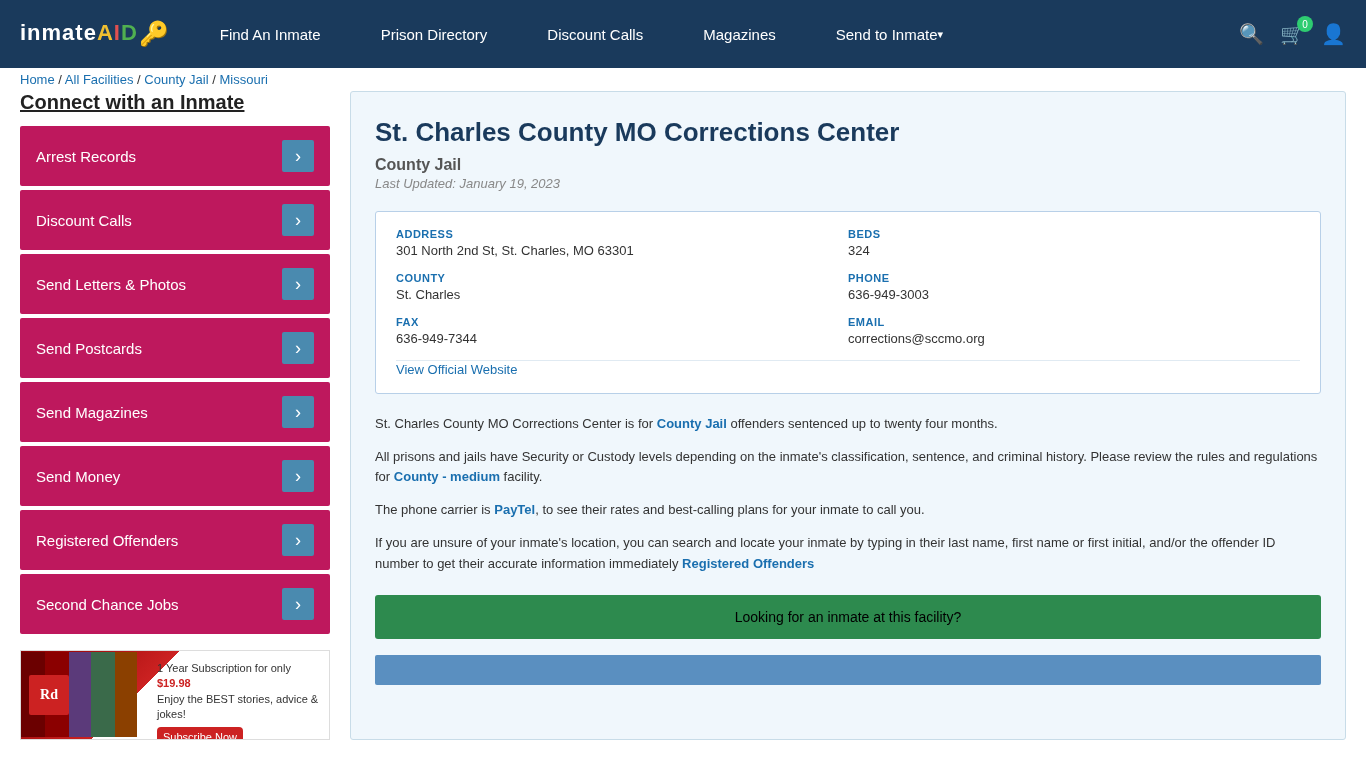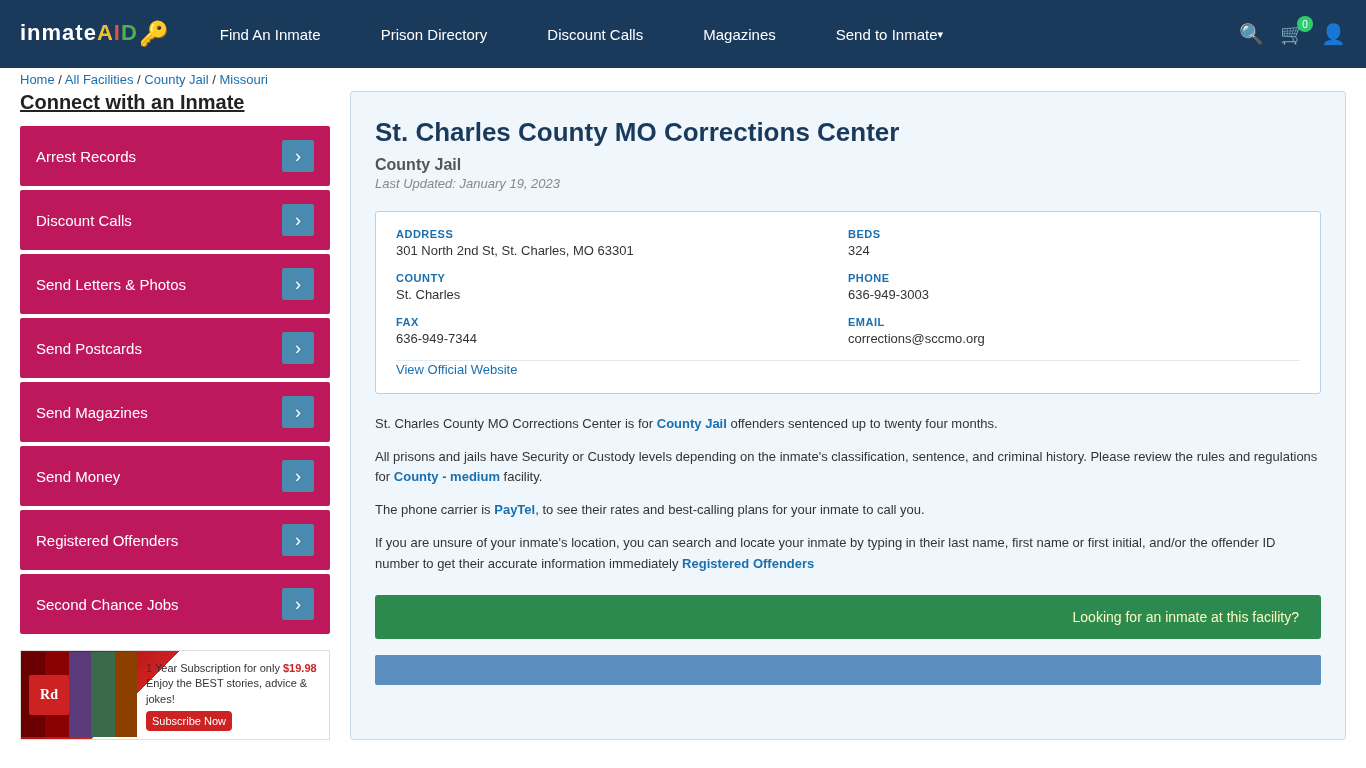--- a/index.html
+++ b/index.html
@@ -152,21 +152,21 @@
       align-items: center;
       justify-content: center;
     }
     .ad-book:nth-child(1) { background: #6B0000; }
     .ad-book:nth-child(2) { background: #8B0000; }
     .ad-book:nth-child(3) { background: #5B3a7a; }
     .ad-book:nth-child(4) { background: #3a6a4a; }
     .ad-book:nth-child(5) { background: #8B4000; }
     .ad-text {
       position: absolute;
-      left: 125px;
+      left: 136px;
       top: 10px;
       right: 5px;
     }
     .ad-text p { font-size: 11px; color: #333; line-height: 1.4; }
     .ad-text .ad-price { color: #cc2222; font-weight: bold; }
     .ad-subscribe {
       display: inline-block;
       background: #cc2222;
       color: #fff;
       padding: 4px 6px;
@@ -258,28 +258,28 @@
 
     
     .action-buttons {
       display: flex;
       gap: 16px;
       margin-top: 20px;
     }
     .action-btn {
       flex: 1;
       background: #2d8a4e;
-      color: #fef9c3;
+      color: #000000;
       border: none;
-      padding: 14px 22px;
+      padding: 14px 16px;
       font-size: 14px;
       font-weight: 500;
       border-radius: 3px;
       cursor: pointer;
-      text-align: right;
+      text-align: center;
     }
 
     
     .bottom-bar {
       height: 30px;
       background: #5a8fc0;
       margin-top: 16px;
       border-radius: 2px;
     }
   </style>

